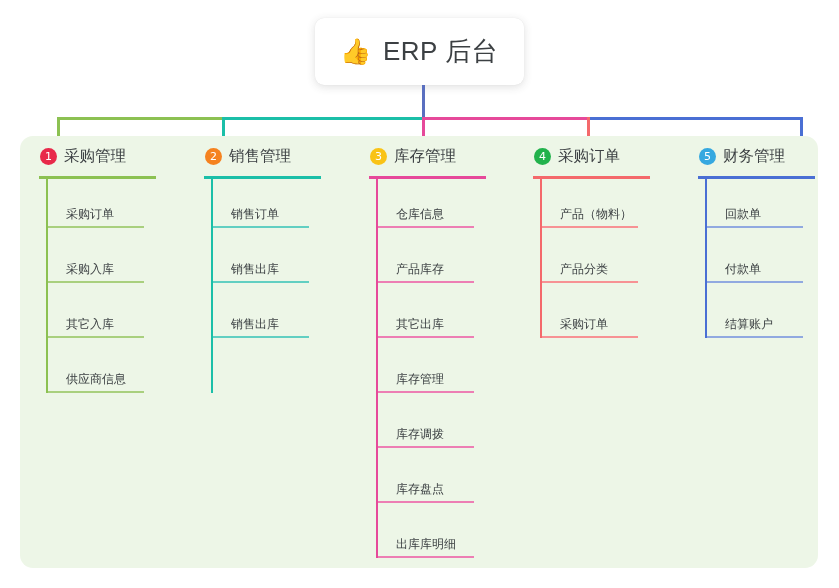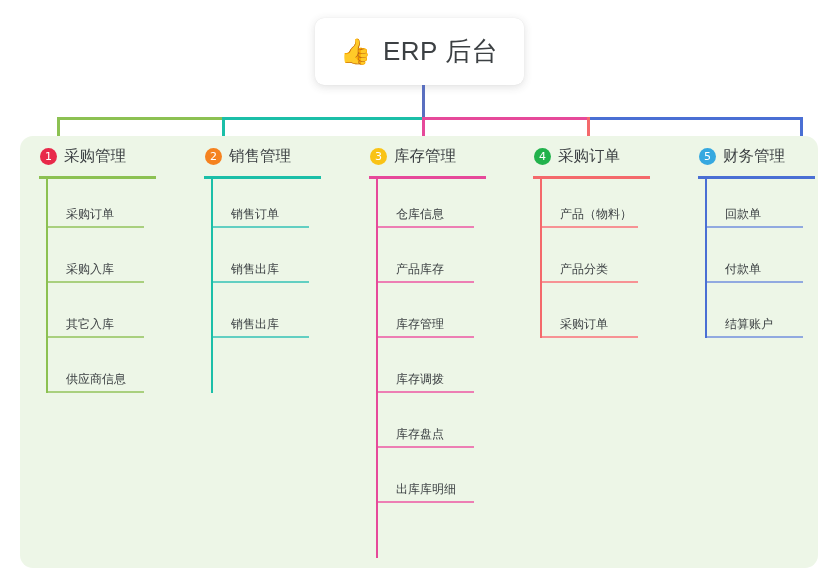--- a/index.html
+++ b/index.html
@@ -230,20 +230,24 @@
           <div class="spine" style="background: rgb(230, 73, 154); height: 379px;"></div>
           <div class="item">
             <span class="item-label">仓库信息</span>
             <div class="item-rule" style="background: rgb(237, 126, 180);"></div>
           </div>
           <div class="item">
             <span class="item-label">产品库存</span>
             <div class="item-rule" style="background: rgb(237, 126, 180);"></div>
           </div>
           <div class="item">
+            <span class="item-label">其它出库</span>
+            <div class="item-rule" style="background: rgb(237, 126, 180);"></div>
+          </div>
+          <div class="item">
             <span class="item-label">库存管理</span>
             <div class="item-rule" style="background: rgb(237, 126, 180);"></div>
           </div>
           <div class="item">
             <span class="item-label">库存调拨</span>
             <div class="item-rule" style="background: rgb(237, 126, 180);"></div>
           </div>
           <div class="item">
             <span class="item-label">库存盘点</span>
             <div class="item-rule" style="background: rgb(237, 126, 180);"></div>

